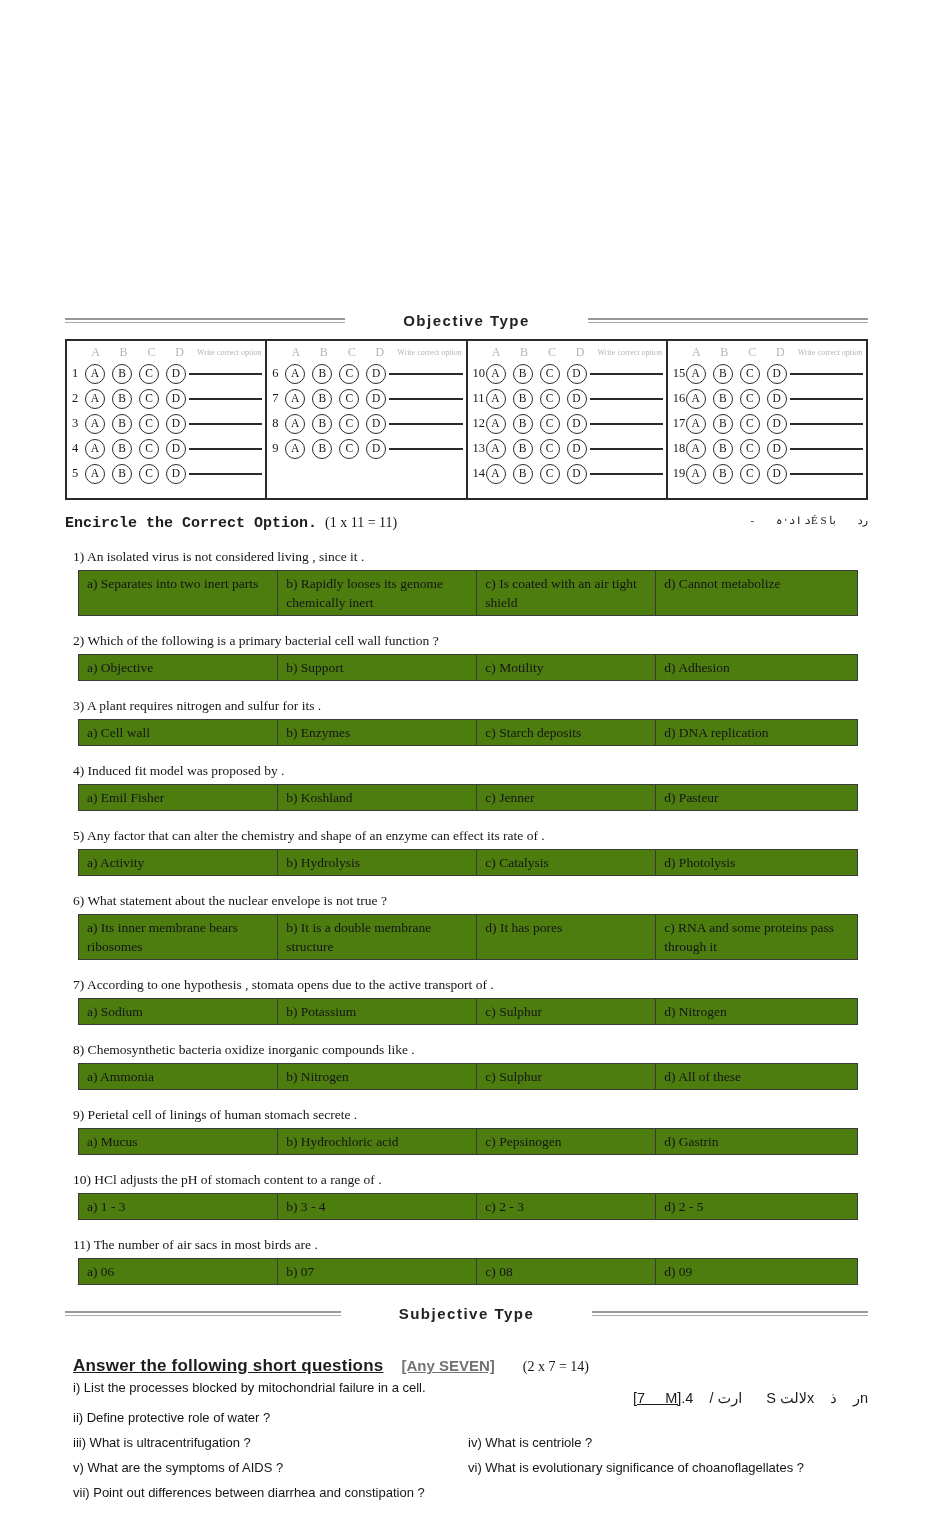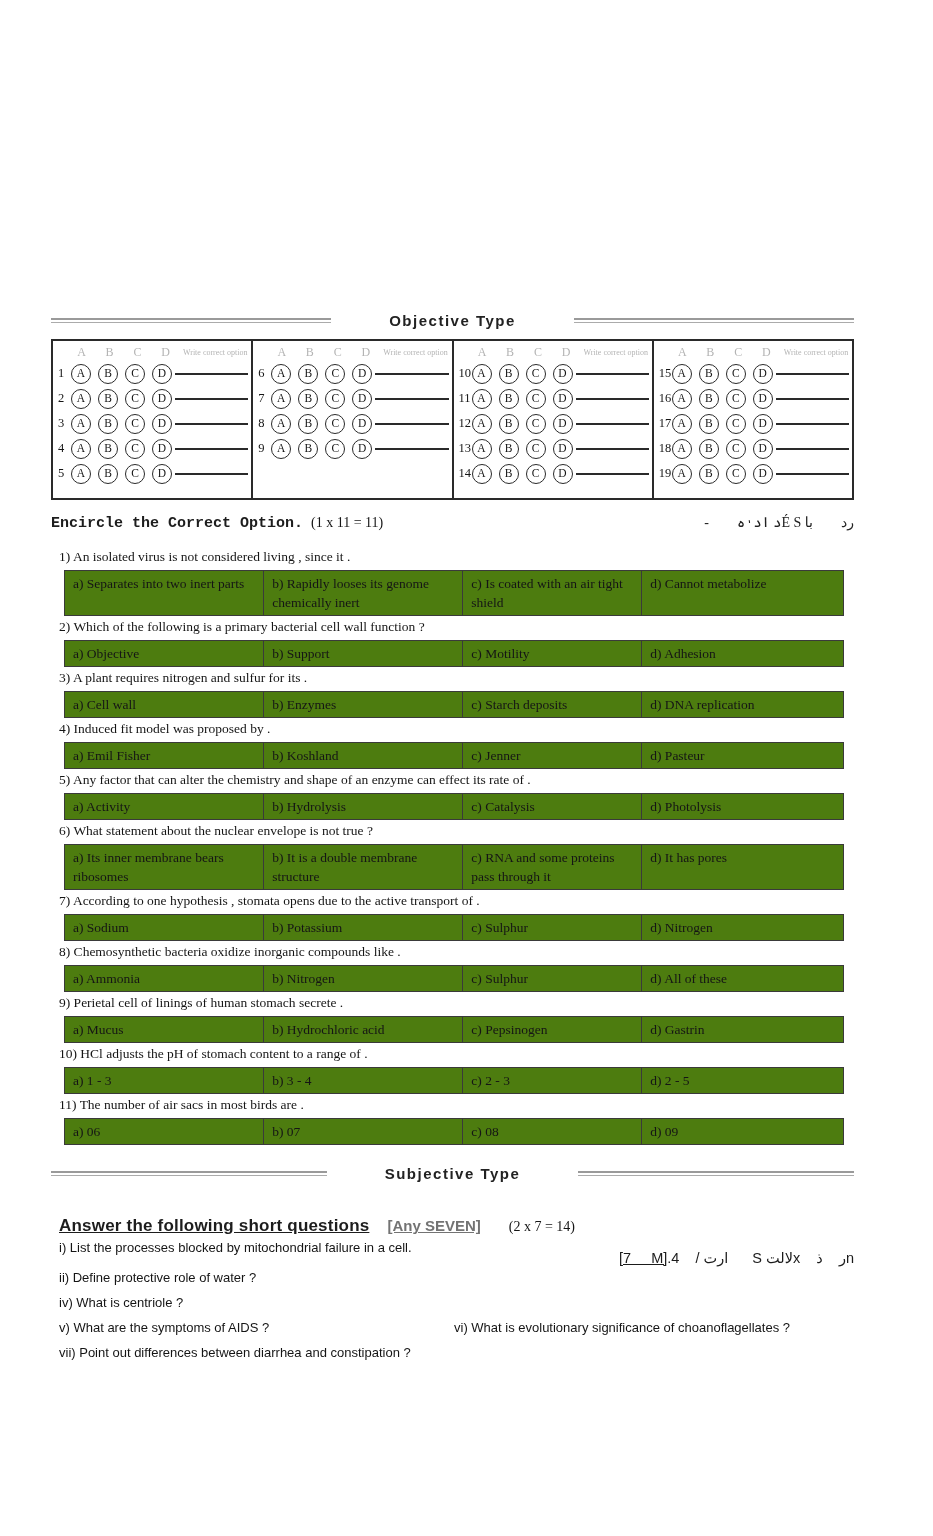--- a/index.html
+++ b/index.html
@@ -4,21 +4,21 @@
 <style>
   html,body{margin:0;padding:0;background:#ffffff;}
   .page{
     position:relative;
     width:933px;height:1536px;
     background:#ffffff;
     font-family:"Liberation Serif", serif;
     color:#151515;
     overflow:hidden;
   }
-  .content{position:absolute;left:51px;top:312px;width:803px;}
+  .content{position:absolute;left:65px;top:312px;width:803px;}
 
   
   .section-heading{display:flex;align-items:center;}
   .dline{flex:1;height:2px;border-top:2px solid #9a9a9a;border-bottom:1px solid #ababab;}
   .section-heading h2{
     margin:0;padding:0 58px;
     font-family:"Liberation Sans", sans-serif;
     font-size:15px;font-weight:700;letter-spacing:1.5px;color:#222;
     white-space:nowrap;
   }
@@ -40,26 +40,26 @@
     font-size:11.5px;margin-right:7px;background:#fff;line-height:1;
   }
   .wline{flex:1;height:0;border-top:2px solid #2a2a2a;margin-left:-4px;}
 
   
   .encircle-row{position:relative;margin-top:13px;height:24px;}
   .encircle-title{font-family:Liberation Mono, monospace;font-weight:700;font-size:15px;color:#1d1d1d;}
   .encircle-marks{font-size:14px;margin-left:8px;}
   .rtl-note{
     position:absolute;right:0;top:1px;
-    font-size:14px;white-space:pre;
+    font-size:11px;white-space:pre;
     unicode-bidi:bidi-override;direction:ltr;color:#222;
   }
 
   
-  .question{margin-top:3px;}
+  .question{margin-top:17px;}
   .question:first-child{margin-top:12px;}
   .q-text{margin:0 0 5px 8px;font-size:13.5px;line-height:16px;}
   .q-table{display:flex;border:1.5px solid #3a3a3a;margin-left:13px;width:780px;box-sizing:border-box;background:#4d7c0f;}
   .q-cell{border-right:1.5px solid #3a3a3a;padding:3px 6px 3px 8px;font-size:13.5px;line-height:19px;box-sizing:border-box;min-width:0;}
   .q-cell:nth-child(1){flex:0 0 25.6%;}
   .q-cell:nth-child(2){flex:0 0 25.6%;}
   .q-cell:nth-child(3){flex:0 0 23%;}
   .q-cell:nth-child(4){flex:0 0 25.8%;border-right:none;}
 
   .subjective-heading{margin-top:20px;}
@@ -338,22 +338,22 @@
             <div class="q-cell">b) Hydrolysis</div>
             <div class="q-cell">c) Catalysis</div>
             <div class="q-cell">d) Photolysis</div>
           </div>
         </div>
         <div class="question">
           <p class="q-text">6) What statement about the nuclear envelope is not true ?</p>
           <div class="q-table">
             <div class="q-cell">a) Its inner membrane bears ribosomes</div>
             <div class="q-cell">b) It is a double membrane structure</div>
+            <div class="q-cell">d) It has pores</div>
             <div class="q-cell">c) RNA and some proteins pass through it</div>
-            <div class="q-cell">d) It has pores</div>
           </div>
         </div>
         <div class="question">
           <p class="q-text">7) According to one hypothesis , stomata opens due to the active transport of .</p>
           <div class="q-table">
             <div class="q-cell">a) Sodium</div>
             <div class="q-cell">b) Potassium</div>
             <div class="q-cell">c) Sulphur</div>
             <div class="q-cell">d) Nitrogen</div>
           </div>
@@ -407,20 +407,21 @@
         <span class="subj-title">Answer the following short questions</span>
         <span class="subj-bracket">[Any SEVEN]</span>
         <span class="subj-marks">(2 x 7 = 14)</span>
       </div>
 
       <div class="subj-note"><span class="u">[7     M]</span><span>.4    / ترا      S تلالx    ذ    رn</span></div>
 
       <p class="sq">i) List the processes blocked by mitochondrial failure in a cell.</p>
       <p class="sq sq-ii">ii) Define protective role of water ?</p>
       <div class="sq-row">
+        <p>iii) What is ultracentrifugation ?</p>
         <p>iv) What is centriole ?</p>
       </div>
       <div class="sq-row">
         <p>v) What are the symptoms of AIDS ?</p>
         <p>vi) What is evolutionary significance of choanoflagellates ?</p>
       </div>
       <p class="sq">vii) Point out differences between diarrhea and constipation ?</p>
     </div>
 
   </div>

